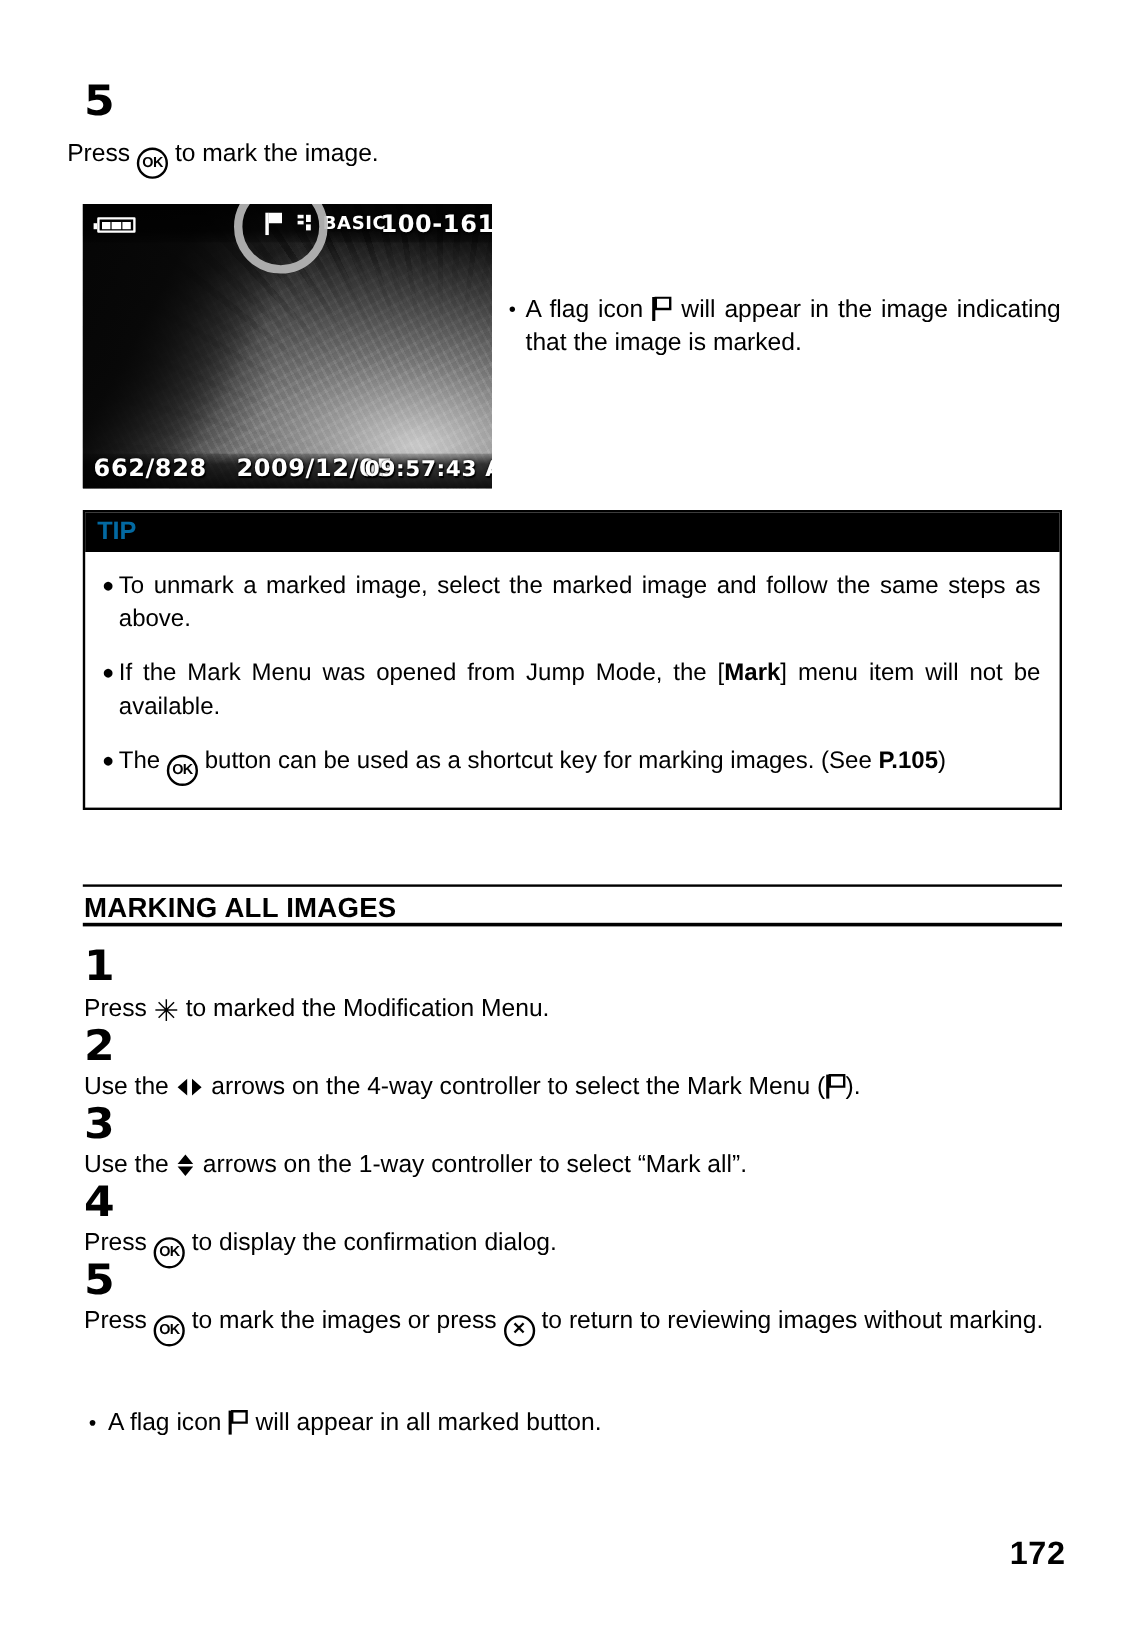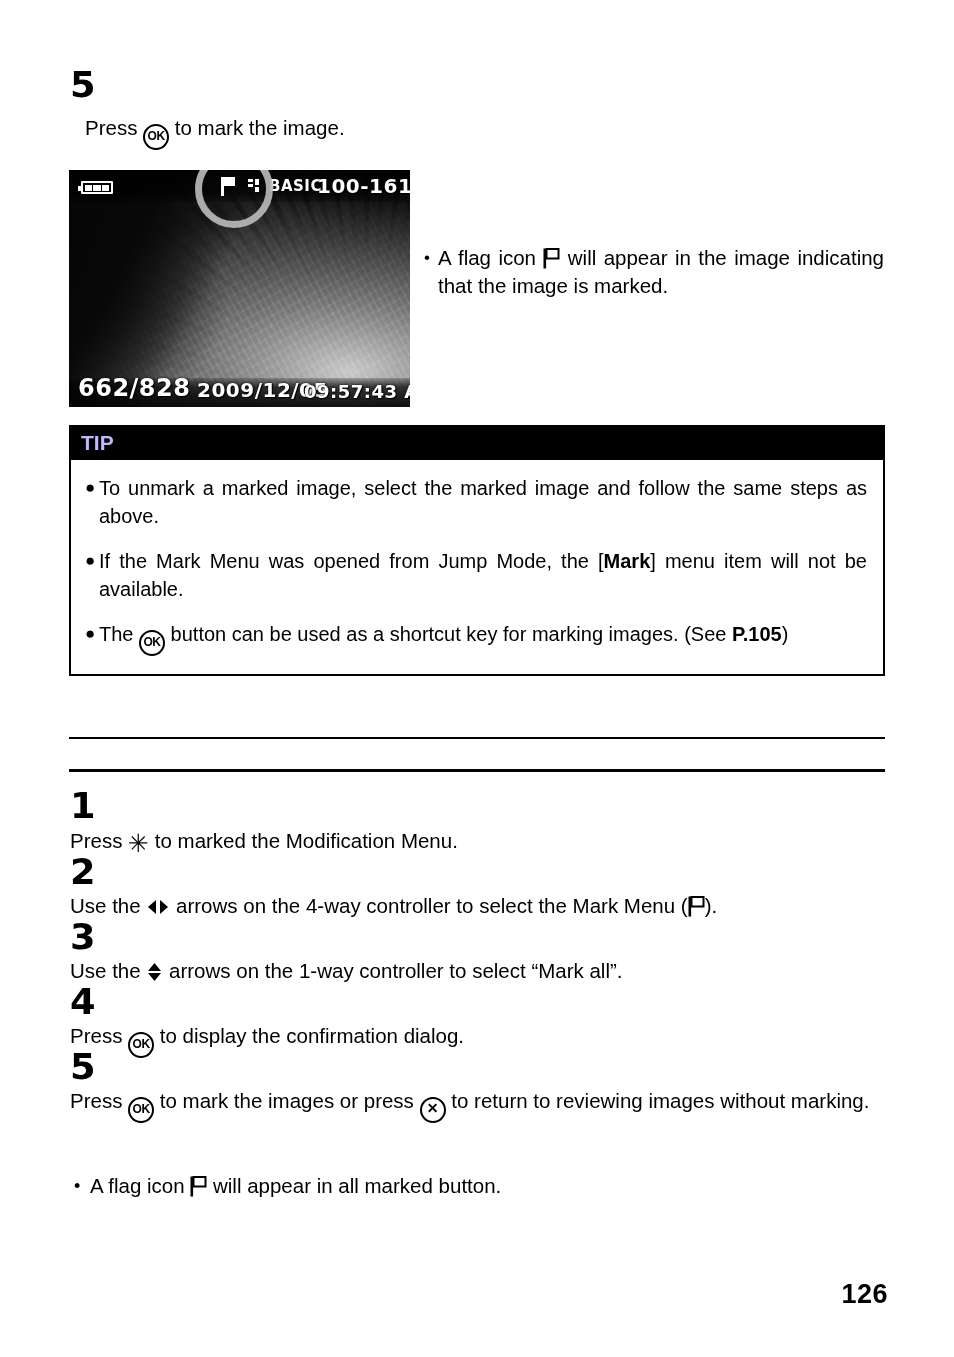--- a/index.html
+++ b/index.html
@@ -186,21 +186,21 @@
   .tip-box {
     position: absolute;
     left: 69px; top: 425px;
     width: 816px;
     border: 2px solid #000;
     box-sizing: border-box;
     background: #fff;
   }
   .tip-head {
     background: #000;
-    color: #c4b5fd;
+    color: #0369a1;
     font-size: 21px;
     font-weight: 700;
     line-height: 26px;
     padding: 3px 0 4px 10px;
   }
   .tip-body { padding: 14px 16px 16px 14px; }
   .tip-item {
     display: flex;
     align-items: flex-start;
     font-size: 20px;
@@ -263,21 +263,21 @@
   .justify { text-align: justify; }
   b { font-weight: 700; }
 </style>
 </head>
 <body>
 
 <div class="page">
 
   <div class="step-num" style="position:absolute;left:70px;top:66px;">5</div>
 
-  <div class="step-text" style="position:absolute;left:85px;top:114px;">
+  <div class="step-text" style="position:absolute;left:56px;top:114px;">
     <span>Press </span><span class="icn icn-ok">OK</span><span> to mark the image.</span>
   </div>
 
   <div class="lcd" style="left:69px;top:170px;">
     <div class="lcd-photo"></div>
     <div class="lcd-photo-texture"></div>
     <div class="lcd-photo-dark"></div>
 
     <div class="lcd-topbar"></div>
     <div class="lcd-botbar"></div>
@@ -300,21 +300,21 @@
         <rect x="1" y="1" width="5" height="3" fill="#fff"></rect>
         <rect x="1" y="6" width="5" height="3" fill="#fff"></rect>
         <rect x="8" y="1" width="4" height="6" fill="#fff"></rect>
         <rect x="8" y="9" width="4" height="5" fill="#fff"></rect>
       </svg>
     </div>
 
     <div class="osd" style="left:200px;top:7px;font-size:15px;">BASIC</div>
     <div class="osd" style="left:248px;top:4px;font-size:20px;">100-1610</div>
 
-    <div class="osd" style="left:9px;bottom:5px;font-size:24px;">662/828</div>
+    <div class="osd" style="left:9px;bottom:5px;font-size:20px;">662/828</div>
     <div class="osd" style="left:128px;bottom:5px;font-size:20px;">2009/12/05</div>
     <div class="osd" style="left:235px;bottom:5px;font-size:18px;">09:57:43 AM</div>
 
     <div class="focus-ring"></div>
   </div>
 
   <div style="position:absolute;left:424px;top:244px;width:460px;font-size:20.5px;line-height:28px;display:flex;align-items:flex-start;">
     <span style="width:14px;flex:0 0 auto;font-size:17px;">•</span>
     <span class="justify" style="flex:1 1 auto;"><span>A flag icon </span><span class="icn icn-flag"><svg viewBox="0 0 17 21" width="17" height="21" aria-hidden="true">
           <rect x="0.5" y="0.5" width="2.6" height="20" fill="#000"></rect>
@@ -338,20 +338,21 @@
 
       <div class="tip-item">
         <span class="tip-bullet">●</span>
         <span class="tip-text"><span>The </span><span class="icn icn-ok">OK</span><span> button can be used as a shortcut key for marking images. (See </span><b>P.105</b><span>)</span></span>
       </div>
 
     </div>
   </div>
 
   <div class="sec-rule-top" style="top:737px;"></div>
+  <div class="sec-title" style="top:742px;">MARKING ALL IMAGES</div>
   <div class="sec-rule-bot" style="top:769px;"></div>
 
   <div class="step-num" style="position:absolute;left:70px;top:787px;">1</div>
   <div class="step-text" style="position:absolute;left:70px;top:827px;width:816px;"><span>Press </span><span class="icn icn-star">✳</span><span> to marked the Modification Menu.</span></div>
 
   <div class="step-num" style="position:absolute;left:70px;top:853px;">2</div>
   <div class="step-text" style="position:absolute;left:70px;top:892px;width:816px;"><span>Use the </span><span class="icn icn-lr"><svg viewBox="0 0 24 18" width="24" height="18" aria-hidden="true">
         <path d="M10 2 L10 16 L2 9 Z" fill="#000"></path>
         <path d="M14 2 L14 16 L22 9 Z" fill="#000"></path>
       </svg></span><span> arrows on the 4-way controller to select the Mark Menu (</span><span class="icn icn-flag"><svg viewBox="0 0 17 21" width="17" height="21" aria-hidden="true">
@@ -372,15 +373,15 @@
   <div class="step-text" style="position:absolute;left:70px;top:1087px;width:815px;"><span>Press </span><span class="icn icn-ok">OK</span><span> to mark the images or press </span><span class="icn icn-x">✕</span><span> to return to reviewing images without marking.</span></div>
 
   <div class="body-bullet" style="left:74px;top:1172px;width:700px;">
     <span class="bb-dot">•</span>
     <span style="flex:1 1 auto;"><span>A flag icon </span><span class="icn icn-flag"><svg viewBox="0 0 17 21" width="17" height="21" aria-hidden="true">
           <rect x="0.5" y="0.5" width="2.6" height="20" fill="#000"></rect>
           <path d="M3.5 1 H15.5 V10.5 H3.5 Z" fill="none" stroke="#000" stroke-width="2"></path>
         </svg></span><span> will appear in all marked button.</span></span>
   </div>
 
-  <div class="page-num">126</div>
+  <div class="page-num">172</div>
 
 </div>
 
 </body></html>

